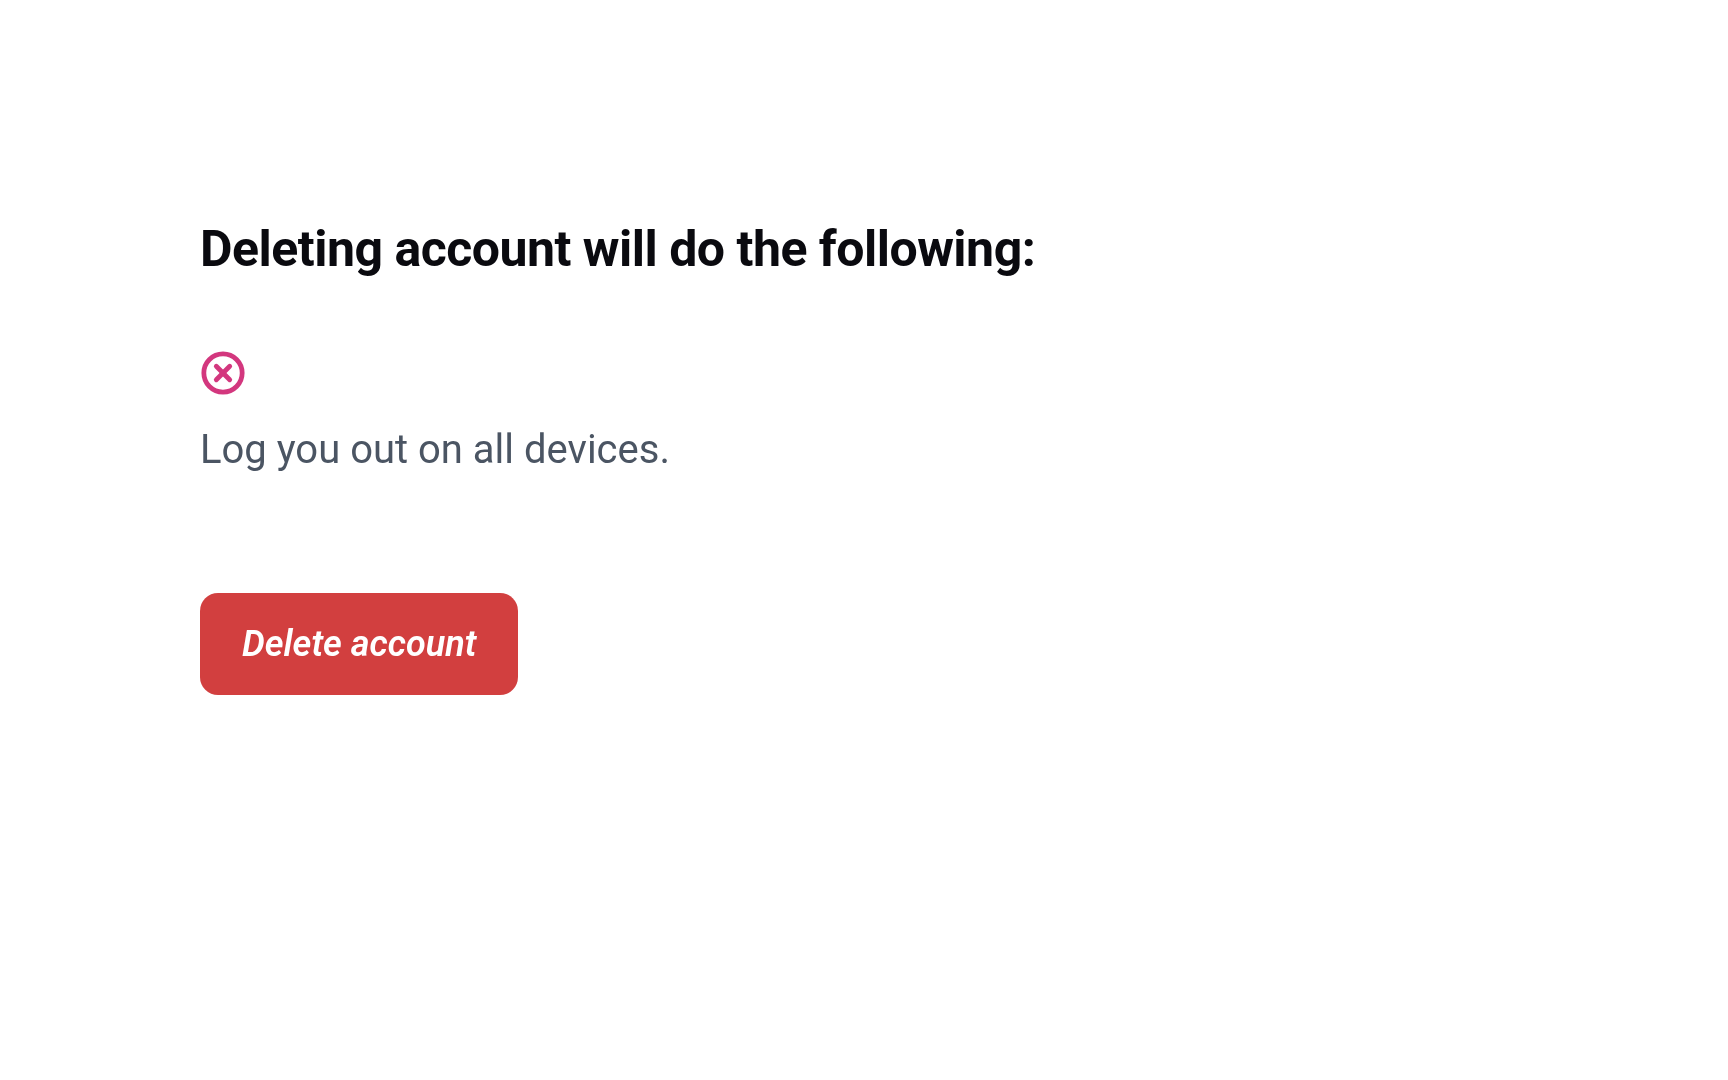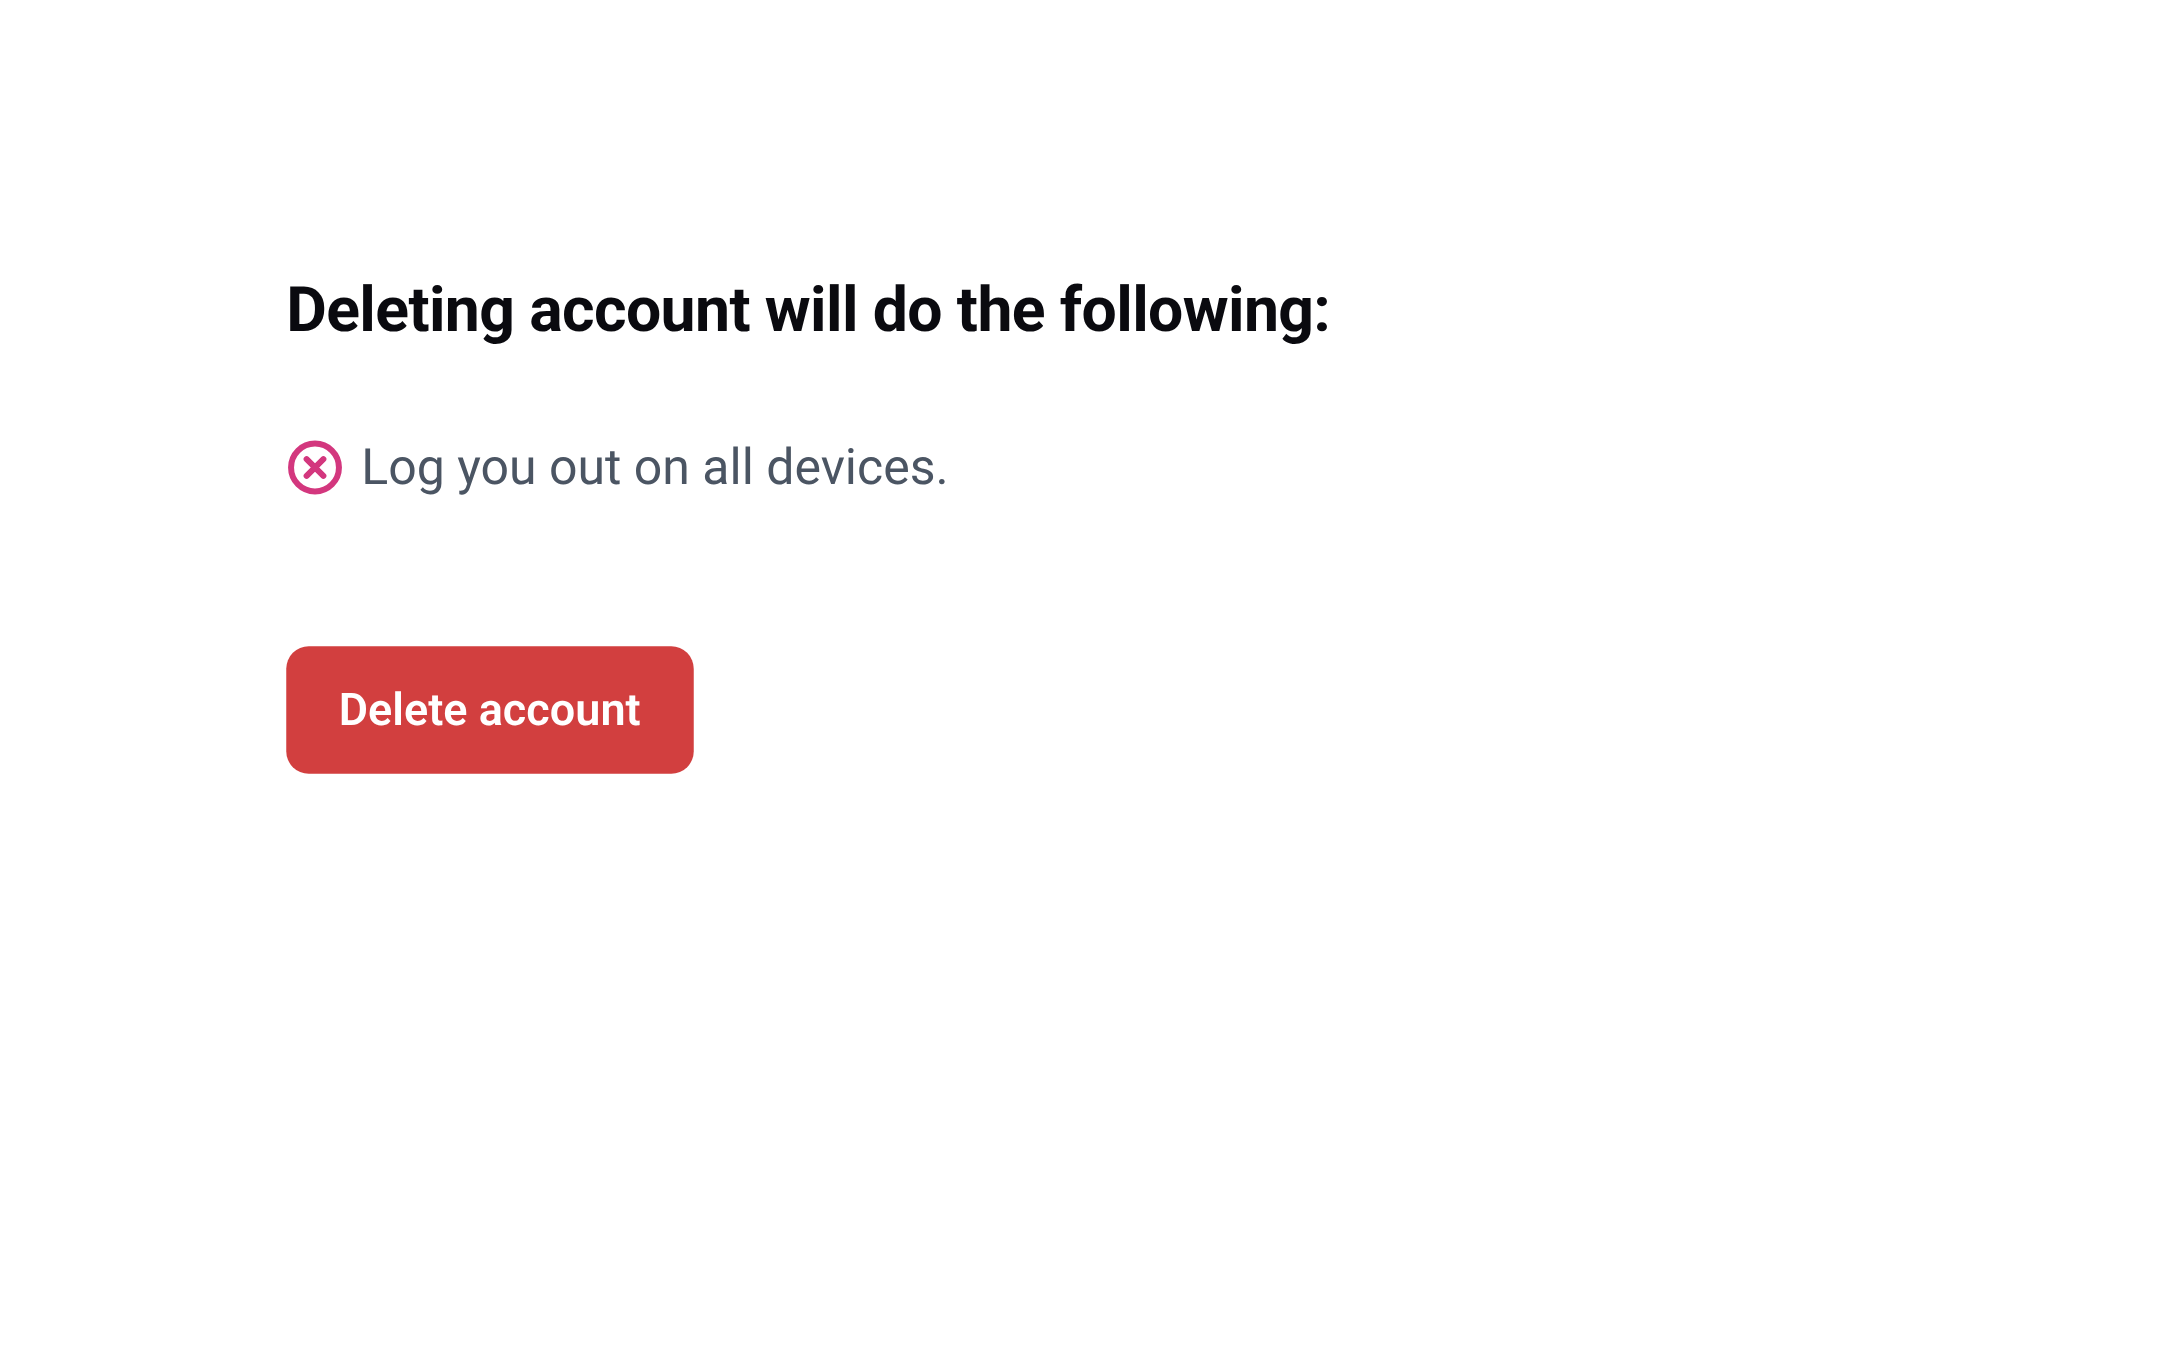--- a/index.html
+++ b/index.html
@@ -9,40 +9,41 @@
     }
     body {
       font-family: -apple-system, BlinkMacSystemFont, "Segoe UI", Roboto, Helvetica, Arial, sans-serif;
       background: #ffffff;
       width: 1728px;
       height: 1080px;
       position: relative;
     }
     .container {
       position: absolute;
-      left: 229px;
+      left: 200px;
       top: 220px;
     }
     .heading {
       font-size: 50px;
       font-weight: 700;
       color: #0a0a0f;
       margin-bottom: 72px;
       letter-spacing: -0.5px;
     }
     .list {
       display: flex;
       flex-direction: column;
       gap: 46px;
       margin-bottom: 120px;
     }
     .list-item {
       display: flex;
-      align-items: flex-end;
-      gap: 14px;
+      align-items: flex-start;
+      gap: 30px;
+      flex-direction: column;
     }
     .icon-wrap {
       width: 46px;
       height: 46px;
       flex-shrink: 0;
       display: flex;
       align-items: center;
       justify-content: center;
     }
     .icon-wrap svg {
@@ -57,20 +58,21 @@
     .delete-button {
       background: #d23f3f;
       color: #ffffff;
       font-size: 36px;
       font-weight: 600;
       border: none;
       border-radius: 18px;
       padding: 30px 42px;
       cursor: pointer;
       font-family: inherit;
+      font-style: italic;
     }
   </style>
 </head>
 <body>
 
 <div class="container">
   <h1 class="heading">Deleting account will do the following:</h1>
 
   <div class="list">
     <div class="list-item">

